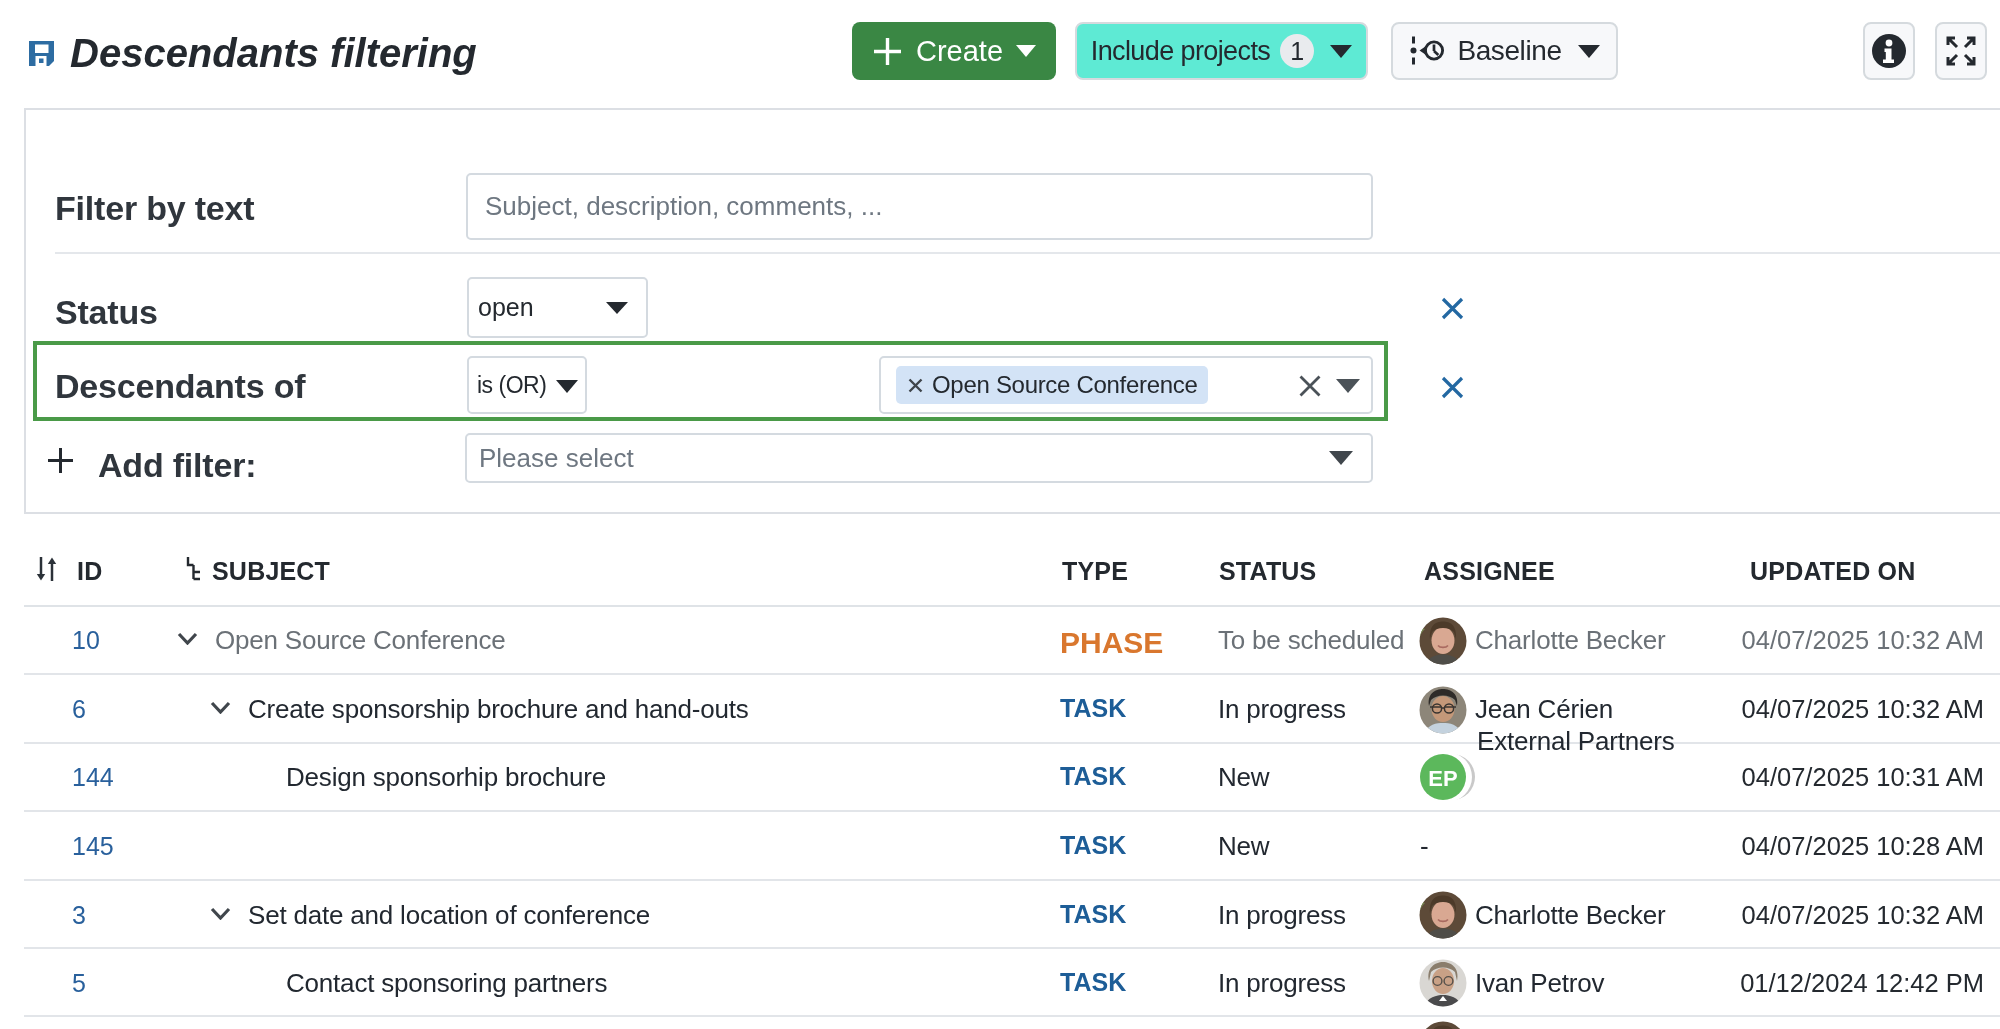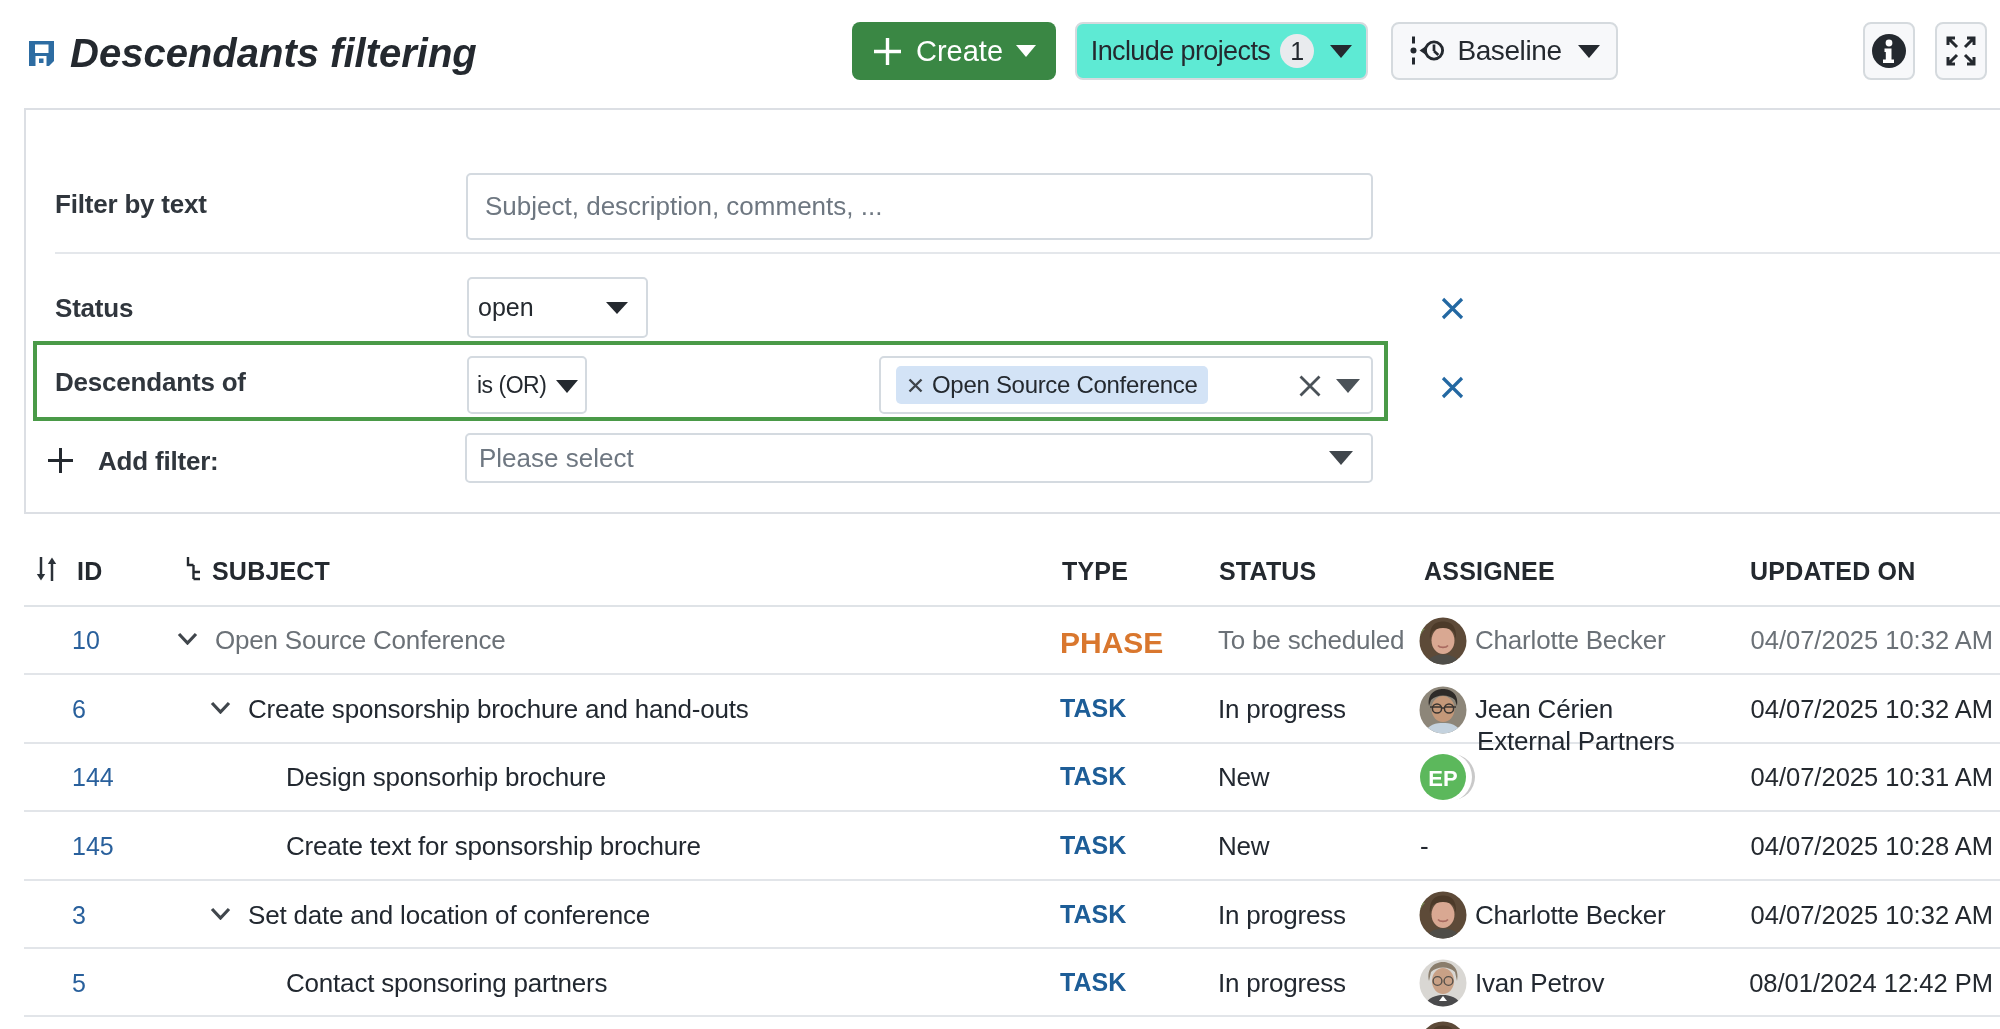--- a/index.html
+++ b/index.html
@@ -1,32 +1,32 @@
 <!DOCTYPE html>
 <html><head>
 <meta charset="utf-8">
 <style>
   * { margin:0; padding:0; box-sizing:border-box; }
   html,body { width:2000px; height:1029px; overflow:hidden; background:#fff;
     font-family:"Liberation Sans", sans-serif; }
   .page { position:relative; width:2000px; height:1029px; background:#fff; }
   .abs { position:absolute; }
-  .lbl { font-weight:bold; font-size:26px; color:#30363d; letter-spacing:-0.2px; }
+  .lbl { font-weight:bold; font-size:34px; color:#30363d; letter-spacing:-0.2px; }
   .caret { width:0; height:0; border-left:11px solid transparent; border-right:11px solid transparent; border-top:13px solid #24292f; }
   .box { border:2px solid #d4dae0; border-radius:5px; background:#fff; }
   .ph { color:#6e7781; font-size:26px; }
   .th { top:557px; font-size:25px; font-weight:bold; color:#24292f; letter-spacing:0.2px; }
   .rb { position:absolute; left:24px; width:1976px; height:2px; background:#e2e5e9; }
   .id { left:72px; font-size:25px; color:#29609c; }
   .cell { font-size:26px; letter-spacing:-0.2px; color:#222830; white-space:nowrap; }
   .sm { font-size:26px; }
   .gray { color:#6b7177; }
   .date.gray { color:#6b7177; }
   .task { left:1060px; color:#1d5d97; font-weight:bold; font-size:25px; letter-spacing:0; }
-  .date { right:7px; font-size:25.5px; color:#24292f; text-align:center; white-space:nowrap; }
+  .date { right:16px; font-size:25.5px; color:#24292f; text-align:center; white-space:nowrap; }
   .chev { width:21px; height:13px; }
 </style>
 </head>
 <body>
 <div class="page">
 
   <svg class="abs" style="left:29px; top:41px;" width="25" height="25" viewBox="0 0 25 25">
     <path d="M0,0 H25 V20 L20,25 H0 Z" fill="#2d6ca2"></path>
     <rect x="6" y="3.5" width="13.5" height="8.5" fill="#fff"></rect>
     <rect x="6.5" y="15" width="11" height="10" fill="#fff"></rect>
@@ -173,42 +173,41 @@
   <div class="abs date" style="top:695px;">04/07/2025 10:32 AM</div>
 
   <div class="abs id" style="top:763px;">144</div>
   <div class="abs cell" style="left:286px; top:762px;">Design sponsorhip brochure</div>
   <div class="abs cell task" style="top:762px;">TASK</div>
   <div class="abs cell sm" style="left:1218px; top:762px;">New</div>
   <div class="abs cell sm" style="left:1477px; top:726px;">External Partners</div>
   <div class="abs date" style="top:763px;">04/07/2025 10:31 AM</div>
 
   <div class="abs id" style="top:832px;">145</div>
-  <div class="abs cell" style="left:286px; top:831px;">Create text for sponsorship brochure</div>
   <div class="abs cell task" style="top:831px;">TASK</div>
   <div class="abs cell sm" style="left:1218px; top:831px;">New</div>
   <div class="abs cell" style="left:1420px; top:831px;">-</div>
   <div class="abs date" style="top:832px;">04/07/2025 10:28 AM</div>
 
   <div class="abs id" style="top:901px;">3</div>
   <svg class="abs chev" style="left:210px; top:907px;">
       <use href="#chv"></use>
     </svg>
   <div class="abs cell" style="left:248px; top:900px;">Set date and location of conference</div>
   <div class="abs cell task" style="top:900px;">TASK</div>
   <div class="abs cell sm" style="left:1218px; top:900px;">In progress</div>
   <div class="abs cell sm" style="left:1475px; top:900px;">Charlotte Becker</div>
   <div class="abs date" style="top:901px;">04/07/2025 10:32 AM</div>
 
   <div class="abs id" style="top:969px;">5</div>
   <div class="abs cell" style="left:286px; top:968px;">Contact sponsoring partners</div>
   <div class="abs cell task" style="top:968px;">TASK</div>
   <div class="abs cell sm" style="left:1218px; top:968px;">In progress</div>
   <div class="abs cell sm" style="left:1475px; top:968px;">Ivan Petrov</div>
-  <div class="abs date" style="top:969px;">08/01/2024 12:42 PM</div>
+  <div class="abs date" style="top:969px;">01/12/2024 12:42 PM</div>
 
   <svg class="abs" style="left:1419px; top:617px;" width="48" height="48" viewBox="0 0 48 48">
       <use href="#av-cb"></use>
     </svg>
   <svg class="abs" style="left:1419px; top:686px;" width="48" height="48" viewBox="0 0 48 48">
       <use href="#av-jc"></use>
     </svg>
   <svg class="abs" style="left:1419px; top:753px;" width="58" height="48" viewBox="0 0 58 48">
     <circle cx="33" cy="24" r="23" fill="#c9c9c9"></circle>
     <circle cx="28" cy="24" r="25" fill="#fff"></circle>

